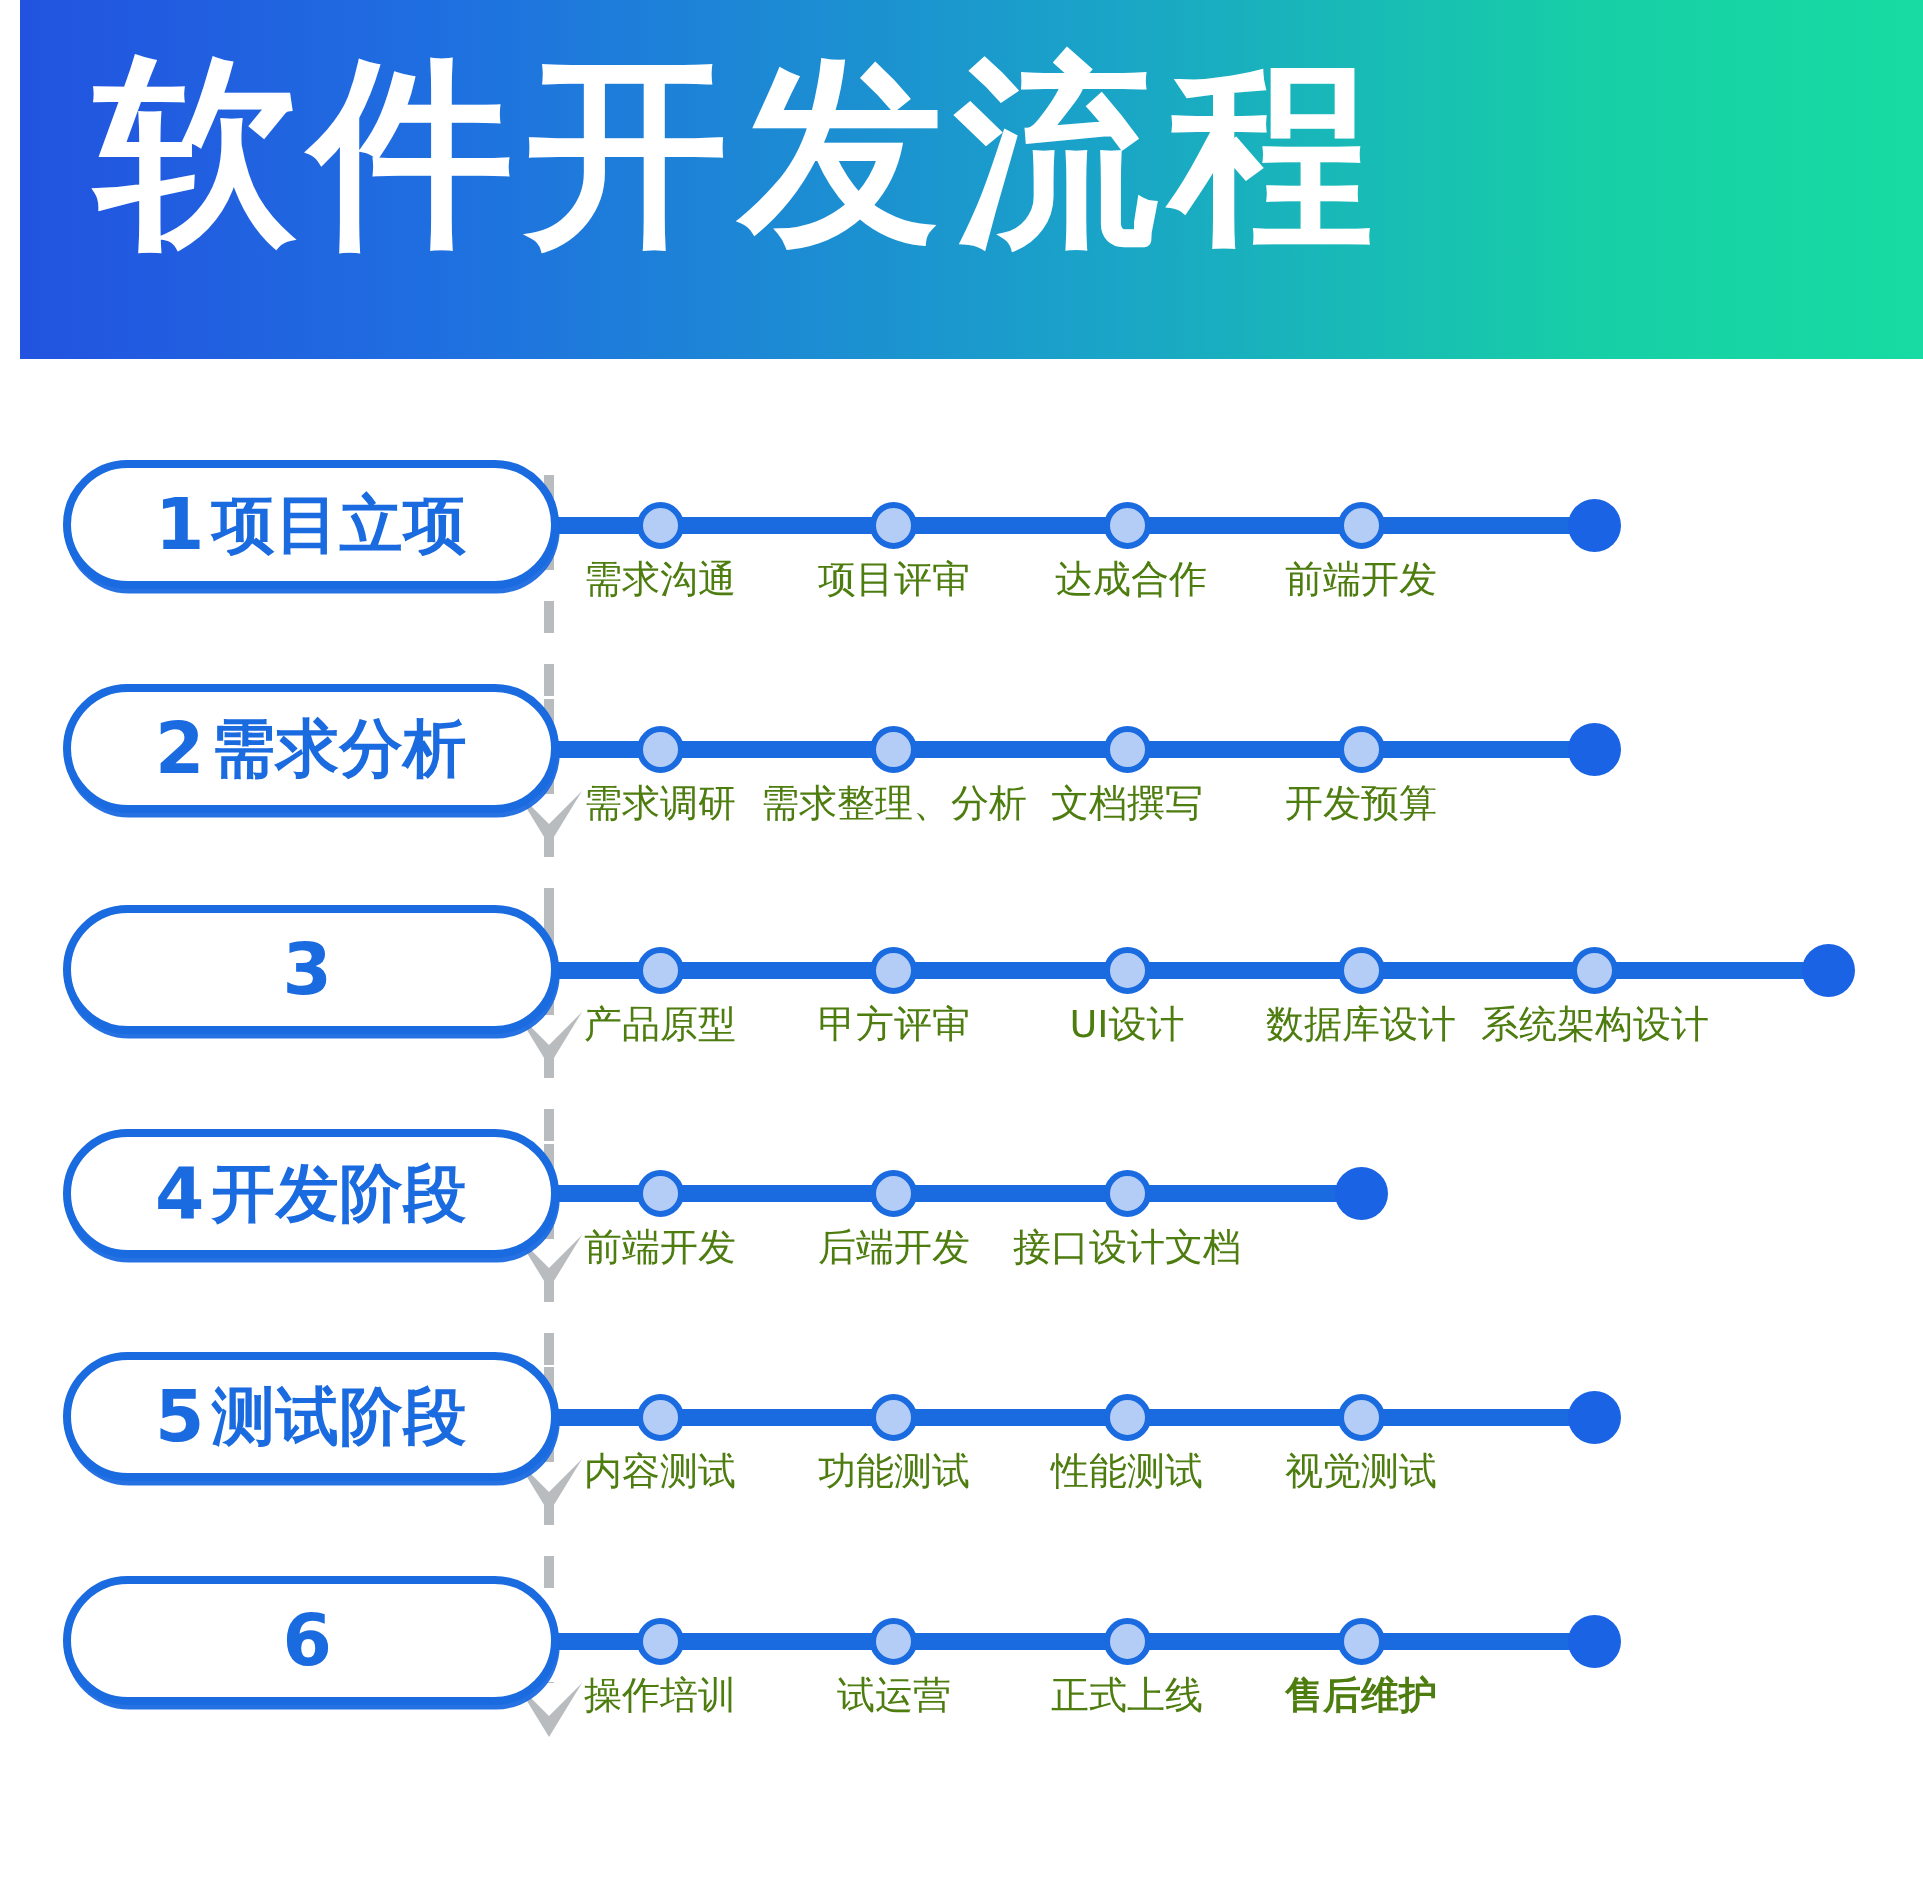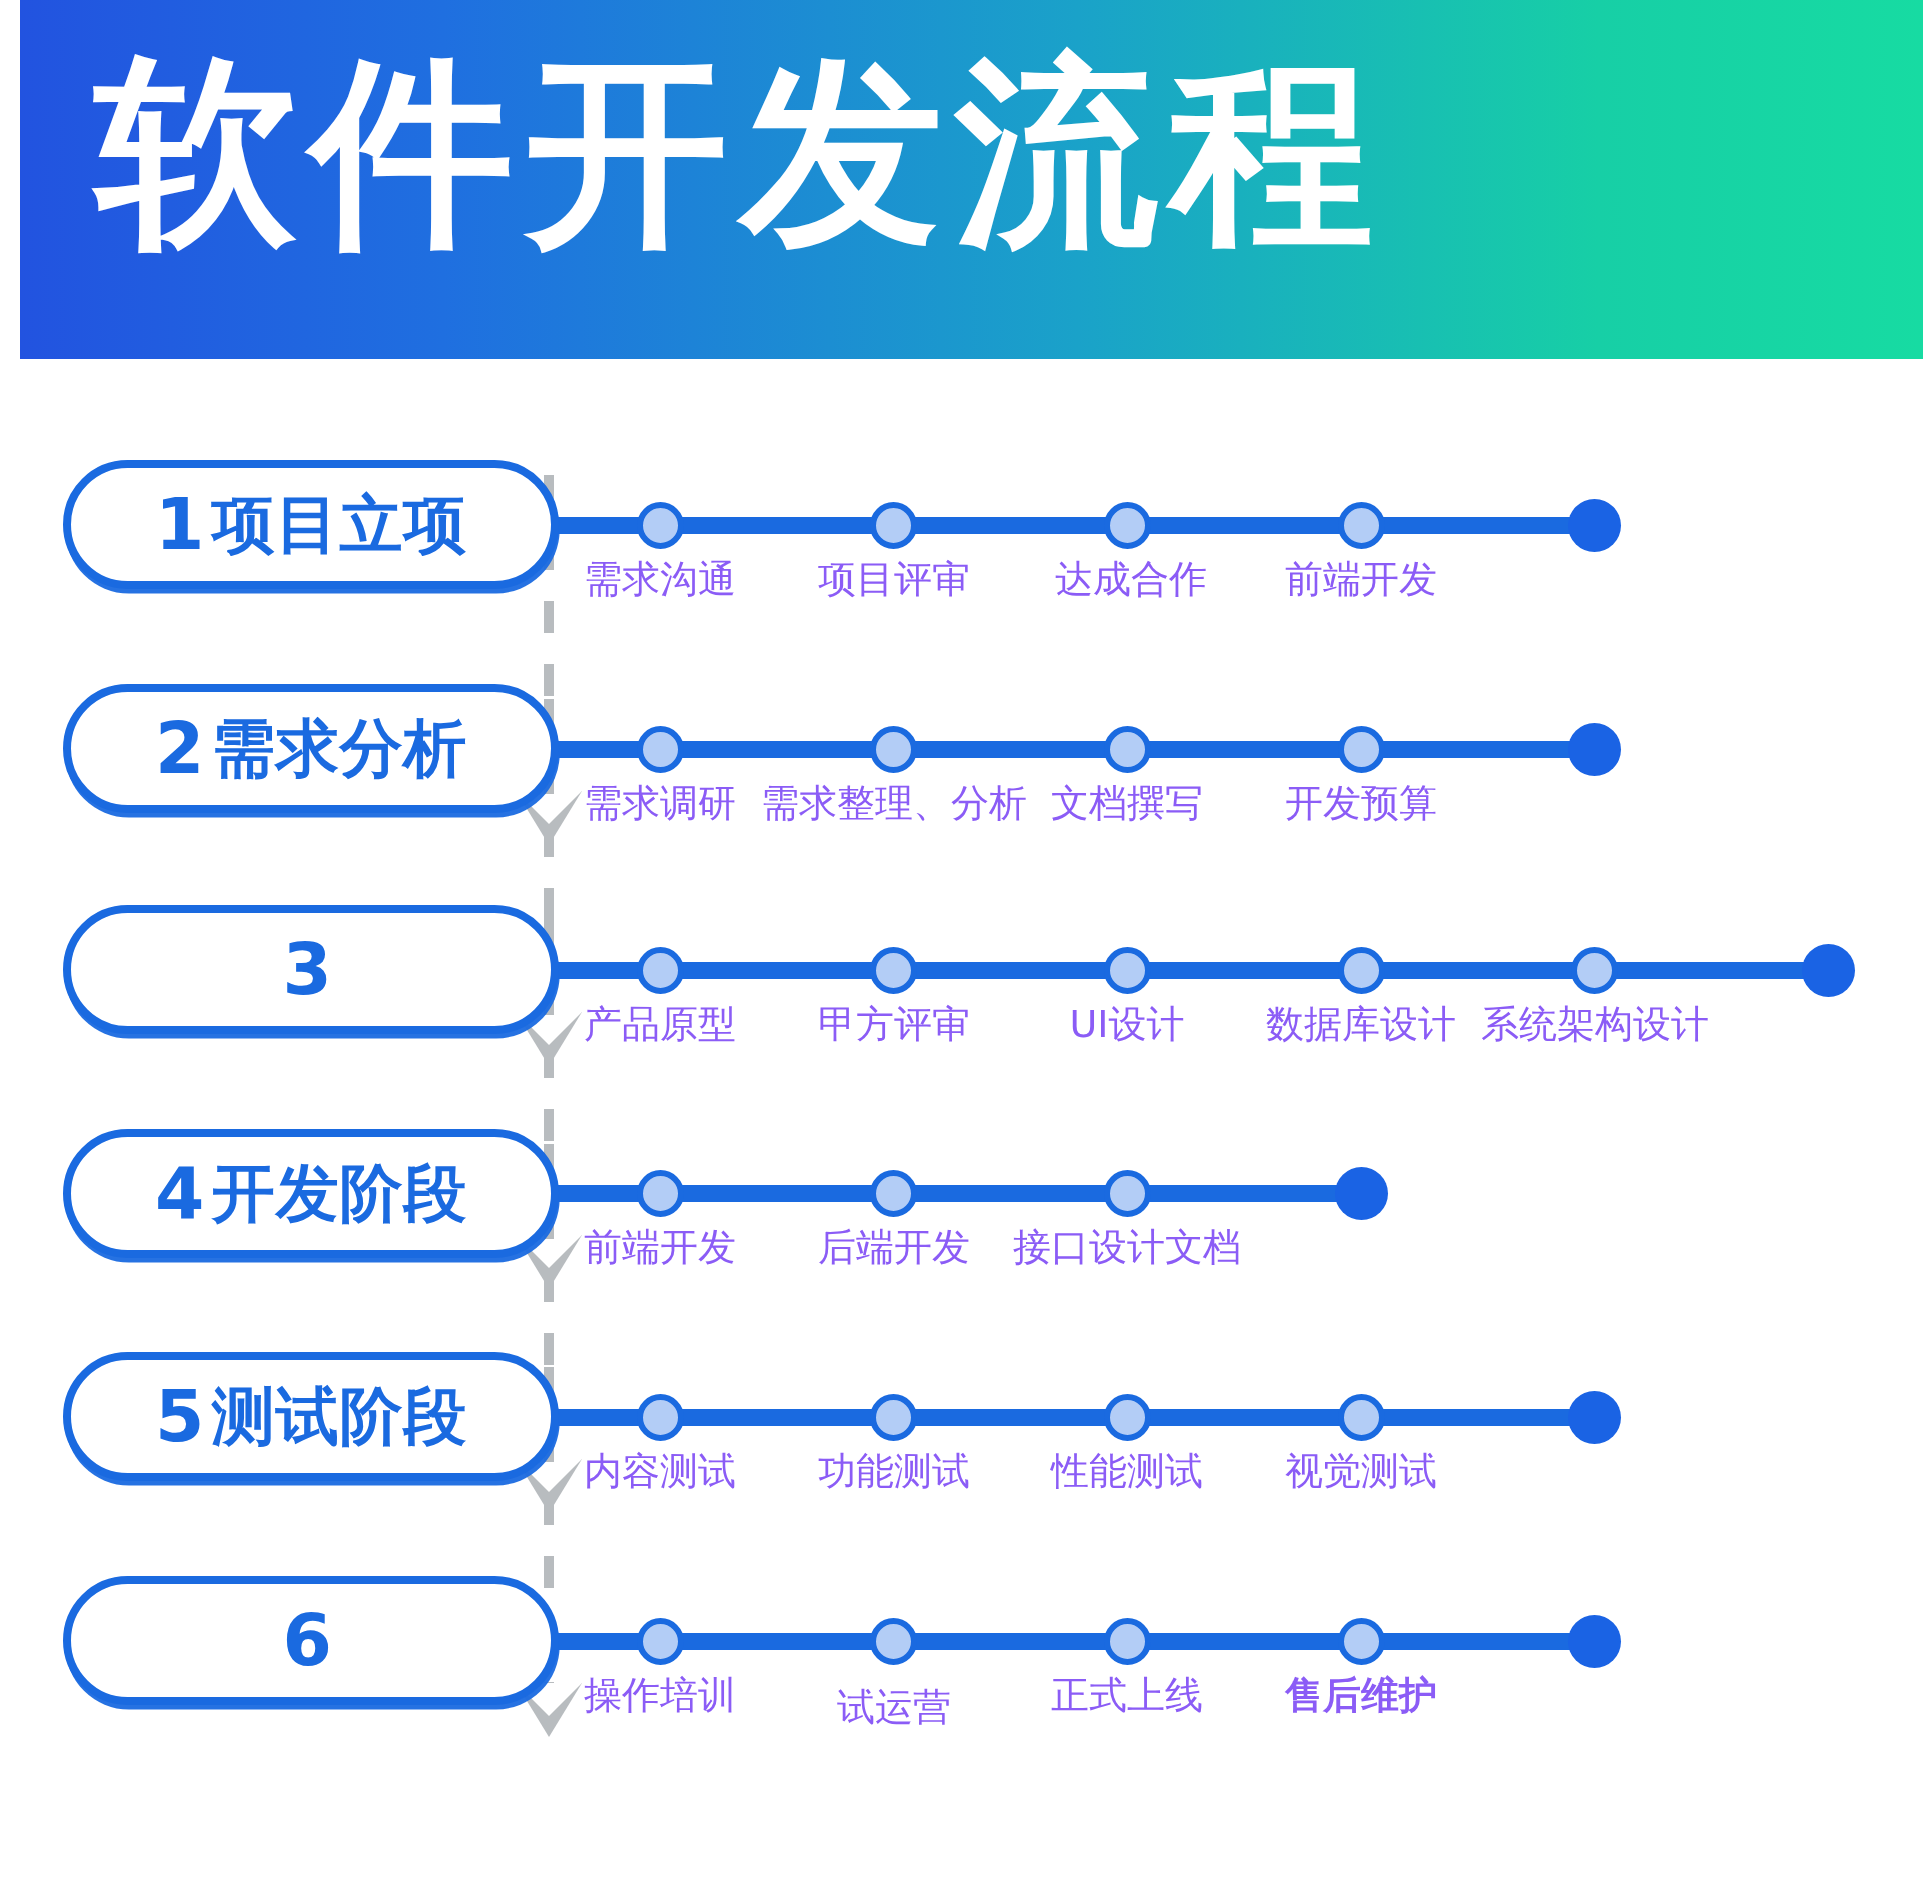--- a/index.html
+++ b/index.html
@@ -106,21 +106,21 @@
     z-index:4;
   }
   .node.end{
     width:53px;height:53px;
     background:#1a63e4;
     border:none;
   }
   .node-label{
     position:absolute;
     font-size:38px;
-    color:#8b5cf6;
+    color:#4d7c0f;
     white-space:nowrap;
     text-align:center;
     line-height:1;
     font-family:"DejaVu Sans","Liberation Sans",sans-serif;
     z-index:4;
   }
 </style>
 </head>
 <body>
 
@@ -211,21 +211,21 @@
       <div class="node" style="left: 1338px; top: 1035px;"></div>
       <div class="node-label" style="top: 1093px; left: 1173px; width: 376px;">视觉测试</div>
       <div class="node end" style="left: 1568px; top: 1032px;"></div>
       <div class="stage-pill" style="top: 1217px;">
         <span class="stage-num">6</span>
       </div>
       <div class="track" style="top: 1274px; width: 1039px;"></div>
       <div class="node" style="left: 637px; top: 1259px;"></div>
       <div class="node-label" style="top: 1317px; left: 472px; width: 376px;">操作培训</div>
       <div class="node" style="left: 870px; top: 1259px;"></div>
-      <div class="node-label" style="top: 1317px; left: 706px; width: 376px; margin-top: 12px;">试运营</div>
+      <div class="node-label" style="top: 1317px; left: 706px; width: 376px;">试运营</div>
       <div class="node" style="left: 1104px; top: 1259px;"></div>
       <div class="node-label" style="top: 1317px; left: 939px; width: 376px;">正式上线</div>
       <div class="node" style="left: 1338px; top: 1259px;"></div>
       <div class="node-label" style="top: 1317px; left: 1173px; width: 376px; font-weight: bold;">售后维护</div>
       <div class="node end" style="left: 1568px; top: 1256px;"></div>
     </div>
 </div>
 
 
 </body></html>

